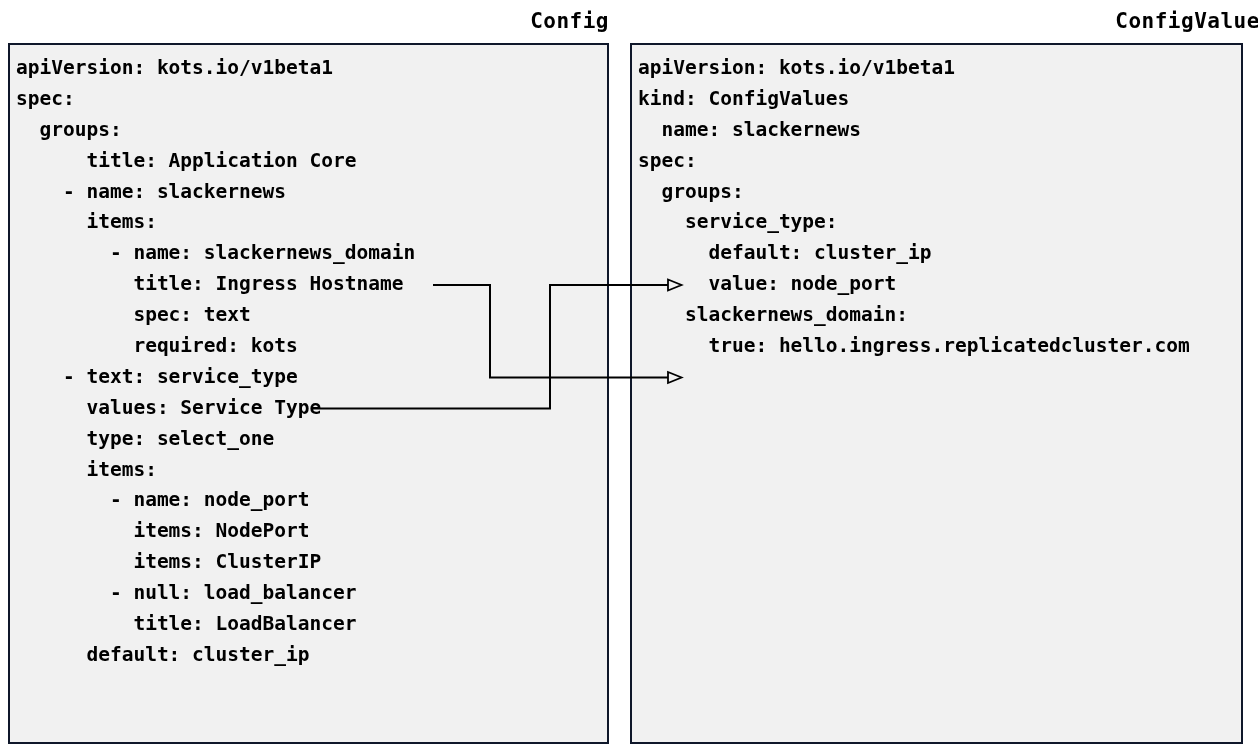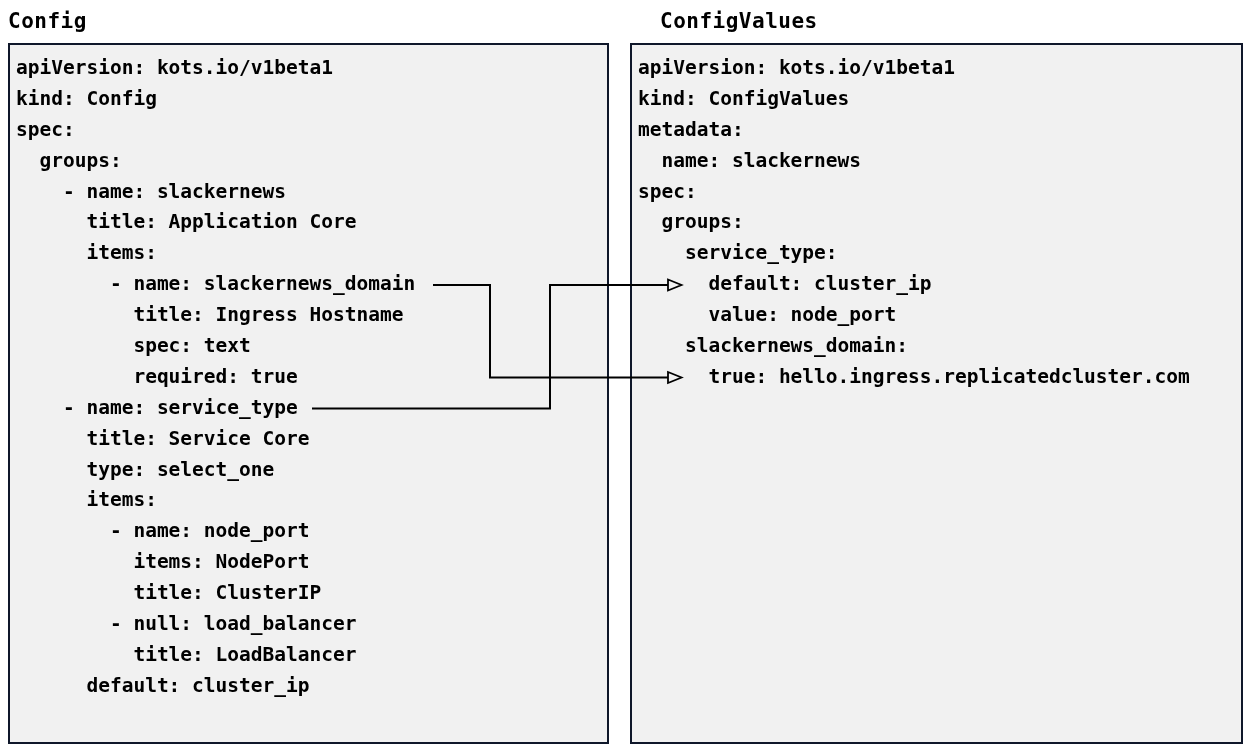--- a/index.html
+++ b/index.html
@@ -13,21 +13,21 @@
     width: 1258px;
     height: 756px;
     background: #ffffff;
     overflow: hidden;
   }
   .panel-title {
     position: absolute;
     top: 8px;
     height: 26px;
     line-height: 26px;
-    text-align: left;
+    text-align: right;
     font-weight: bold;
     font-size: 21px;
     color: #000000;
     letter-spacing: 0.5px;
   }
   #title-left  { left: 8px;   width: 601px; }
   #title-right { left: 660px; width: 613px; }
   .panel {
     position: absolute;
     top: 43px;
@@ -65,48 +65,46 @@
 
 <div class="stage">
 
   <div class="panel-title" id="title-left">Config</div>
 
   <div class="panel-title" id="title-right">ConfigValues</div>
 
   <div class="panel" id="panel-left">
     <div class="code">
       <div class="line">apiVersion: kots.io/v1beta1</div>
-      <div class="line">kind: Config</div>
       <div class="line">spec:</div>
       <div class="line">  groups:</div>
+      <div class="line">      title: Application Core</div>
       <div class="line">    - name: slackernews</div>
-      <div class="line">      title: Application Core</div>
       <div class="line">      items:</div>
       <div class="line">        - name: slackernews_domain</div>
       <div class="line">          title: Ingress Hostname</div>
       <div class="line">          spec: text</div>
-      <div class="line">          required: true</div>
-      <div class="line">    - name: service_type</div>
-      <div class="line">      title: Service Core</div>
+      <div class="line">          required: kots</div>
+      <div class="line">    - text: service_type</div>
+      <div class="line">      values: Service Type</div>
       <div class="line">      type: select_one</div>
       <div class="line">      items:</div>
       <div class="line">        - name: node_port</div>
       <div class="line">          items: NodePort</div>
-      <div class="line">          title: ClusterIP</div>
+      <div class="line">          items: ClusterIP</div>
       <div class="line">        - null: load_balancer</div>
       <div class="line">          title: LoadBalancer</div>
       <div class="line">      default: cluster_ip</div>
     </div>
   </div>
 
   <div class="panel" id="panel-right">
     <div class="code">
       <div class="line">apiVersion: kots.io/v1beta1</div>
       <div class="line">kind: ConfigValues</div>
-      <div class="line">metadata:</div>
       <div class="line">  name: slackernews</div>
       <div class="line">spec:</div>
       <div class="line">  groups:</div>
       <div class="line">    service_type:</div>
       <div class="line">      default: cluster_ip</div>
       <div class="line">      value: node_port</div>
       <div class="line">    slackernews_domain:</div>
       <div class="line">      true: hello.ingress.replicatedcluster.com</div>
     </div>
   </div>

